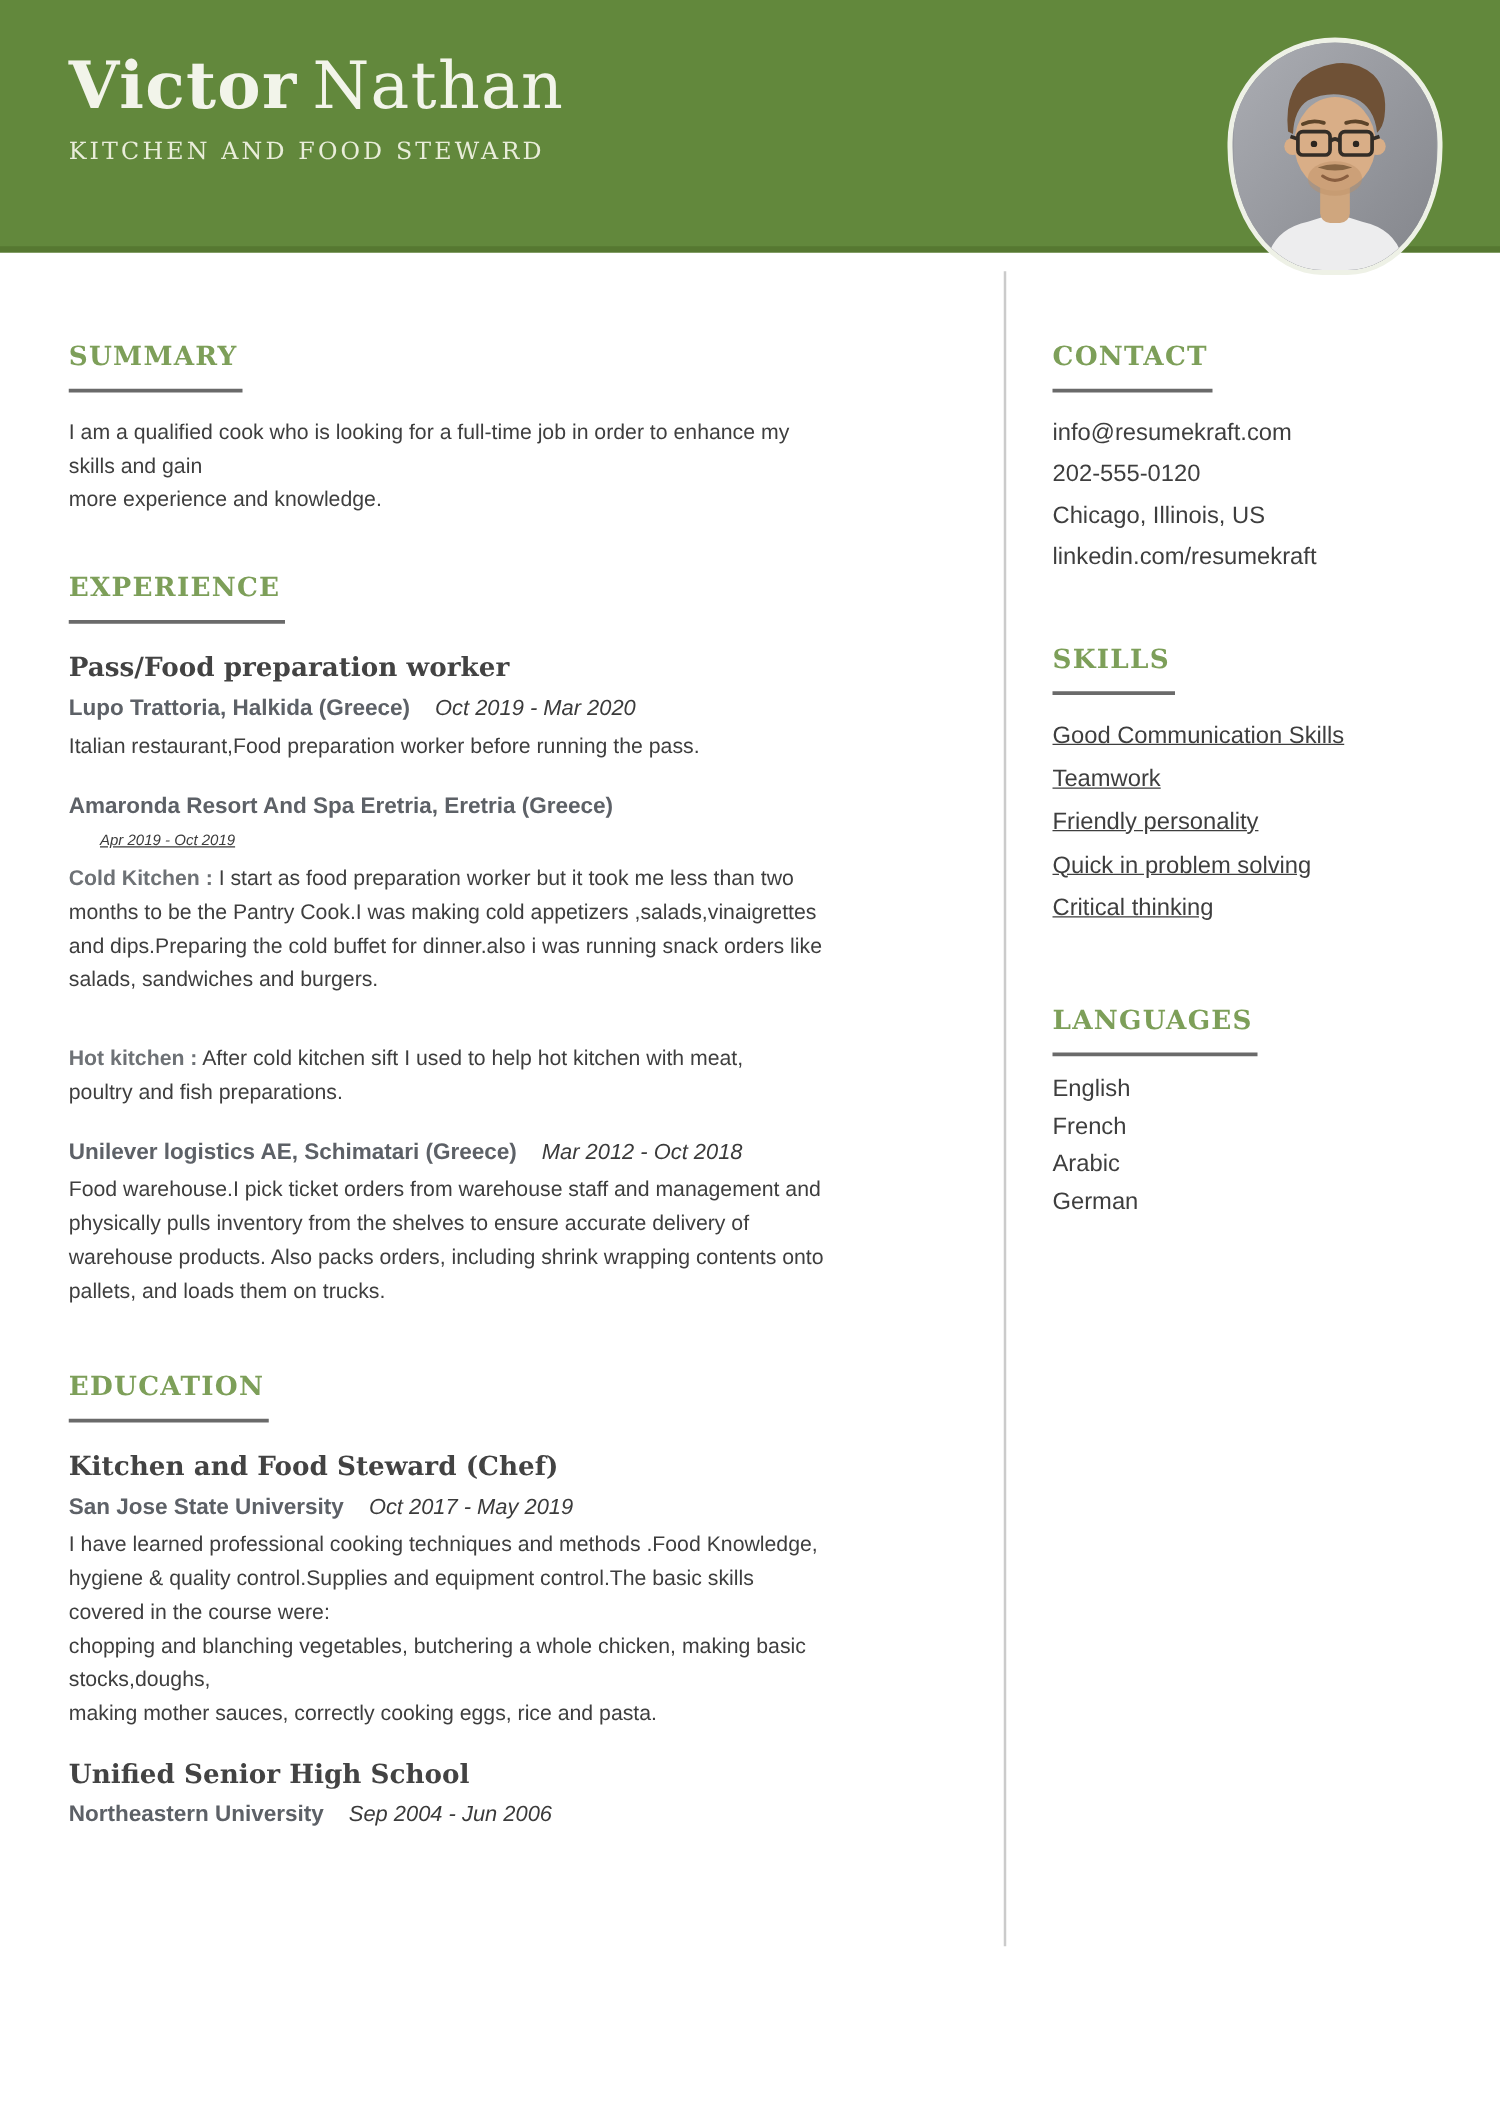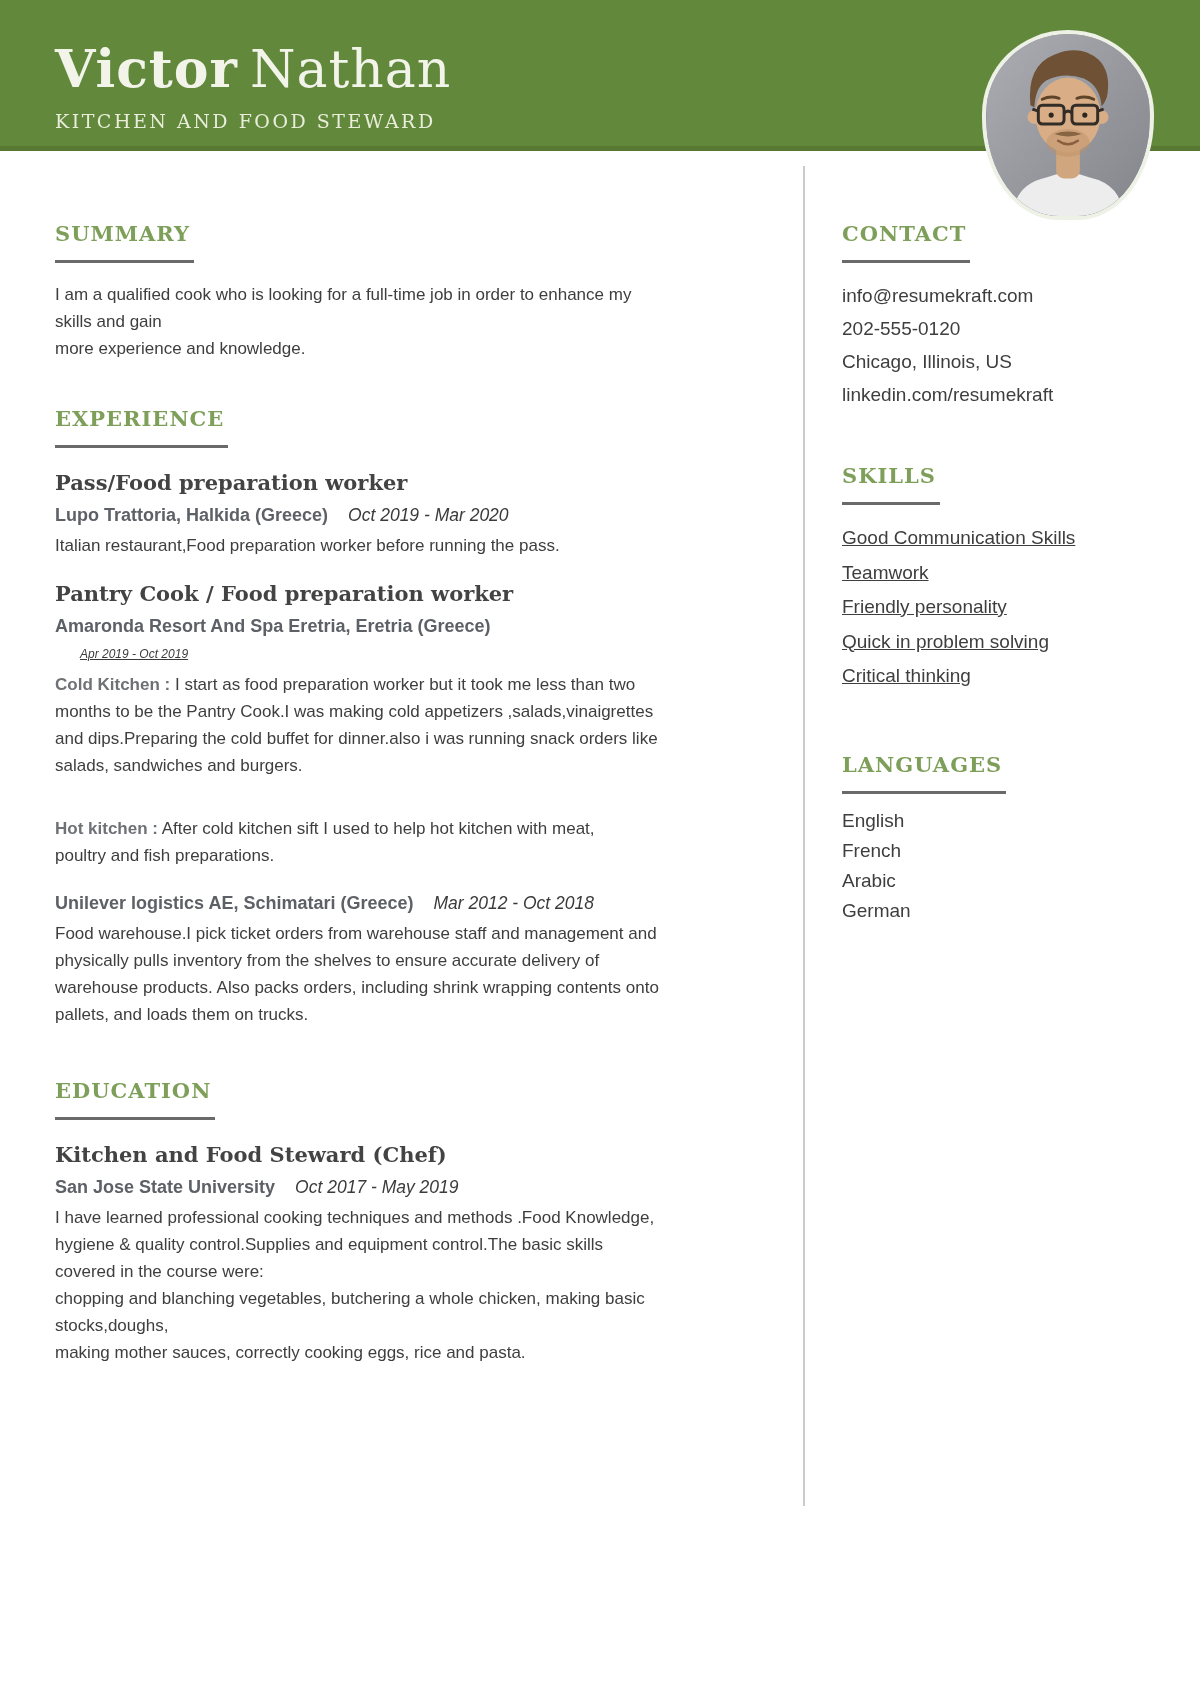--- a/index.html
+++ b/index.html
@@ -3,21 +3,21 @@
 <meta charset="utf-8">
 <style>
   html,body { margin:0; padding:0; background:#ffffff; }
   .page {
     position:relative; width:1200px; height:1698px; background:#ffffff;
     font-family:"Liberation Sans", sans-serif; color:#3e3e3e; overflow:hidden;
   }
 
   
   .header {
-    position:relative; height:151px; box-sizing:border-box;
+    position:relative; height:202px; box-sizing:border-box;
     background:#62883c; border-bottom:5px solid #567831;
   }
   .name-block { position:absolute; left:55px; top:40px; }
   .name {
     font-family:"DejaVu Serif","Liberation Serif",serif;
     font-size:52px; line-height:1.1; color:#f2f4ea; letter-spacing:1px;
   }
   .name .first { font-weight:700; }
   .name .last  { font-weight:400; margin-left:12px; }
   .subtitle {
@@ -135,21 +135,20 @@
 
         <div class="job">
           <p class="job-title">Pass/Food preparation worker</p>
           <div class="job-meta">
             <span class="company">Lupo Trattoria, Halkida (Greece)</span><span class="date">Oct 2019 - Mar 2020</span>
           </div>
           <p class="body-text job-desc">Italian restaurant,Food preparation worker before running the pass.</p>
         </div>
 
         <div class="job">
-          <p class="job-title">Pantry Cook / Food preparation worker</p>
           <div class="job-meta">
             <span class="company">Amaronda Resort And Spa Eretria, Eretria (Greece)</span>
           </div>
           <div class="date-line">Apr 2019 - Oct 2019</div>
           <p class="body-text job-desc"><span class="lead">Cold Kitchen :</span> <span>I start as food preparation worker but it took me less than two
 months to be the Pantry Cook.I was making cold appetizers ,salads,vinaigrettes
 and dips.Preparing the cold buffet for dinner.also i was running snack orders like
 salads, sandwiches and burgers.</span></p>
           <p class="body-text job-desc gap-top"><span class="lead">Hot kitchen :</span> <span>After cold kitchen sift I used to help hot kitchen with meat,
 poultry and fish preparations.</span></p>
@@ -175,20 +174,26 @@
             <span class="company">San Jose State University</span><span class="date">Oct 2017 - May 2019</span>
           </div>
           <p class="body-text job-desc">I have learned professional cooking techniques and methods .Food Knowledge,
 hygiene &amp; quality control.Supplies and equipment control.The basic skills
 covered in the course were:
 chopping and blanching vegetables, butchering a whole chicken, making basic
 stocks,doughs,
 making mother sauces, correctly cooking eggs, rice and pasta.</p>
         </div>
 
+        <div class="job">
+          <p class="job-title">Unified Senior High School</p>
+          <div class="job-meta">
+            <span class="company">Northeastern University</span><span class="date">Sep 2004 - Jun 2006</span>
+          </div>
+        </div>
       </div>
     </div>
 
     <div class="divider"></div>
 
     <div class="col-right">
 
       <div class="section-contact">
         <div class="sec-h">CONTACT</div>
         <div class="side-list">

